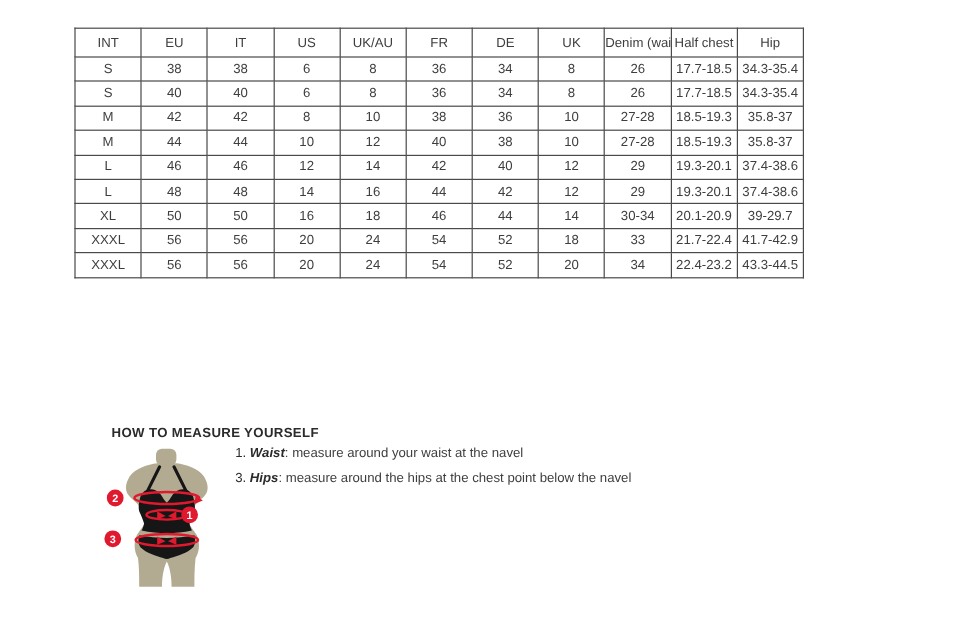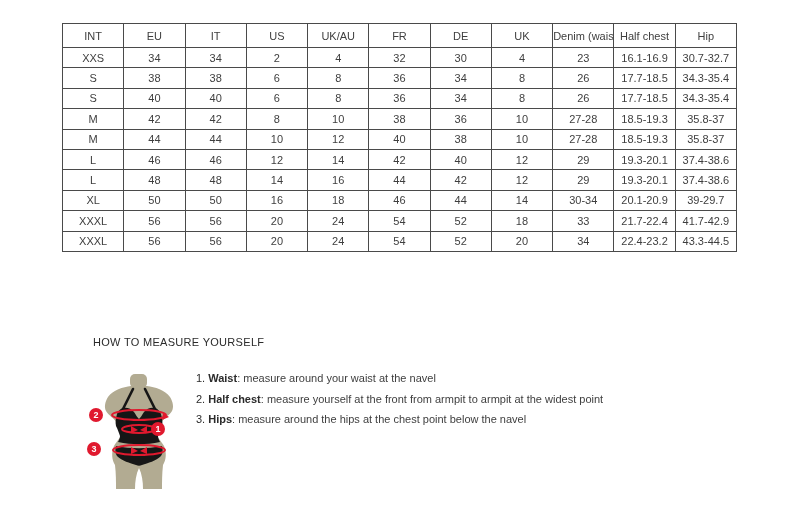--- a/index.html
+++ b/index.html
@@ -13,53 +13,53 @@
   html,body{background:#ffffff;}
   .canvas{
     position:relative;
     width:798px;height:519px;
     background:#ffffff;
     font-family:"Liberation Sans",sans-serif;
     overflow:hidden;
   }
   
   table.size-table{
-    position:absolute;left:62px;top:23px;width:675px;
+    position:absolute;left:62px;top:23px;width:608px;
     border-collapse:collapse;table-layout:fixed;
     border:1px solid #333333;
   }
   table.size-table th, table.size-table td{
     border:1px solid var(--border-color);
     font-size:11px;font-weight:normal;
     color:var(--text-color);
     text-align:center;vertical-align:middle;
     padding:0;white-space:nowrap;overflow:hidden;
   }
   table.size-table th{height:24px;}
   table.size-table td{height:20.4px;}
   
   .measure-heading{
-    position:absolute;left:65px;top:336px;
-    font-size:11px;font-weight:normal;color:#2b2b2b;
+    position:absolute;left:65px;top:355px;
+    font-size:11px;font-weight:bold;color:#2b2b2b;
     letter-spacing:0.3px;
     padding-left:28px;
   }
   .figure-wrap{
     position:absolute;left:86px;top:372px;width:106px;height:126px;
   }
   ol.steps{
     position:absolute;left:196px;top:372px;width:560px;
     list-style:none;
   }
   ol.steps li{
     font-size:11px;color:var(--text-color);
     line-height:12px;margin-bottom:8.5px;white-space:nowrap;
   }
   .step-num{margin-right:3px;color:#2b2b2b;}
-  .step-label{font-weight:bold;color:#2b2b2b;}
+  .step-label{font-weight:bold;color:#2b2b2b;font-style:italic;}
   .step-text{color:var(--text-color);}
   
   .fig-body{fill:var(--body-color);}
   .fig-garment{fill:var(--garment-color);}
   .fig-strap{stroke:var(--garment-color);stroke-width:2.6;fill:none;stroke-linecap:round;}
   .fig-line{stroke:var(--accent-red);stroke-width:2;fill:none;}
   .fig-arrow{fill:var(--accent-red);}
   .fig-badge{fill:var(--accent-red);}
   .fig-badge-num{
     fill:#ffffff;font-family:"Liberation Sans",sans-serif;
@@ -81,33 +81,20 @@
           <th>UK/AU</th>
           <th>FR</th>
           <th>DE</th>
           <th>UK</th>
           <th>Denim (waist)</th>
           <th>Half chest</th>
           <th>Hip</th>
         </tr>
     </thead>
     <tbody id="table-body">
-        <tr>
-          <td>XXS</td>
-          <td>34</td>
-          <td>34</td>
-          <td>2</td>
-          <td>4</td>
-          <td>32</td>
-          <td>30</td>
-          <td>4</td>
-          <td>23</td>
-          <td>16.1-16.9</td>
-          <td>30.7-32.7</td>
-        </tr>
         <tr>
           <td>S</td>
           <td>38</td>
           <td>38</td>
           <td>6</td>
           <td>8</td>
           <td>36</td>
           <td>34</td>
           <td>8</td>
           <td>26</td>
@@ -293,17 +280,16 @@
         <circle class="fig-badge" cx="72" cy="57" r="7"></circle>
         <text class="fig-badge-num" x="72" y="60.3">1</text>
         <circle class="fig-badge" cx="8" cy="77" r="7"></circle>
         <text class="fig-badge-num" x="8" y="80.3">3</text>
       </g>
     </svg>
   </div>
 
   <ol class="steps" id="steps">
       <li><span class="step-num">1.</span><span class="step-label">Waist</span><span class="step-text">: measure around your waist at the navel</span></li>
-      <li><span class="step-num">2.</span><span class="step-label">Half chest</span><span class="step-text">: measure yourself at the front from armpit to armpit at the widest point</span></li>
       <li><span class="step-num">3.</span><span class="step-label">Hips</span><span class="step-text">: measure around the hips at the chest point below the navel</span></li>
     </ol>
 
 </div>
 
 </body></html>

